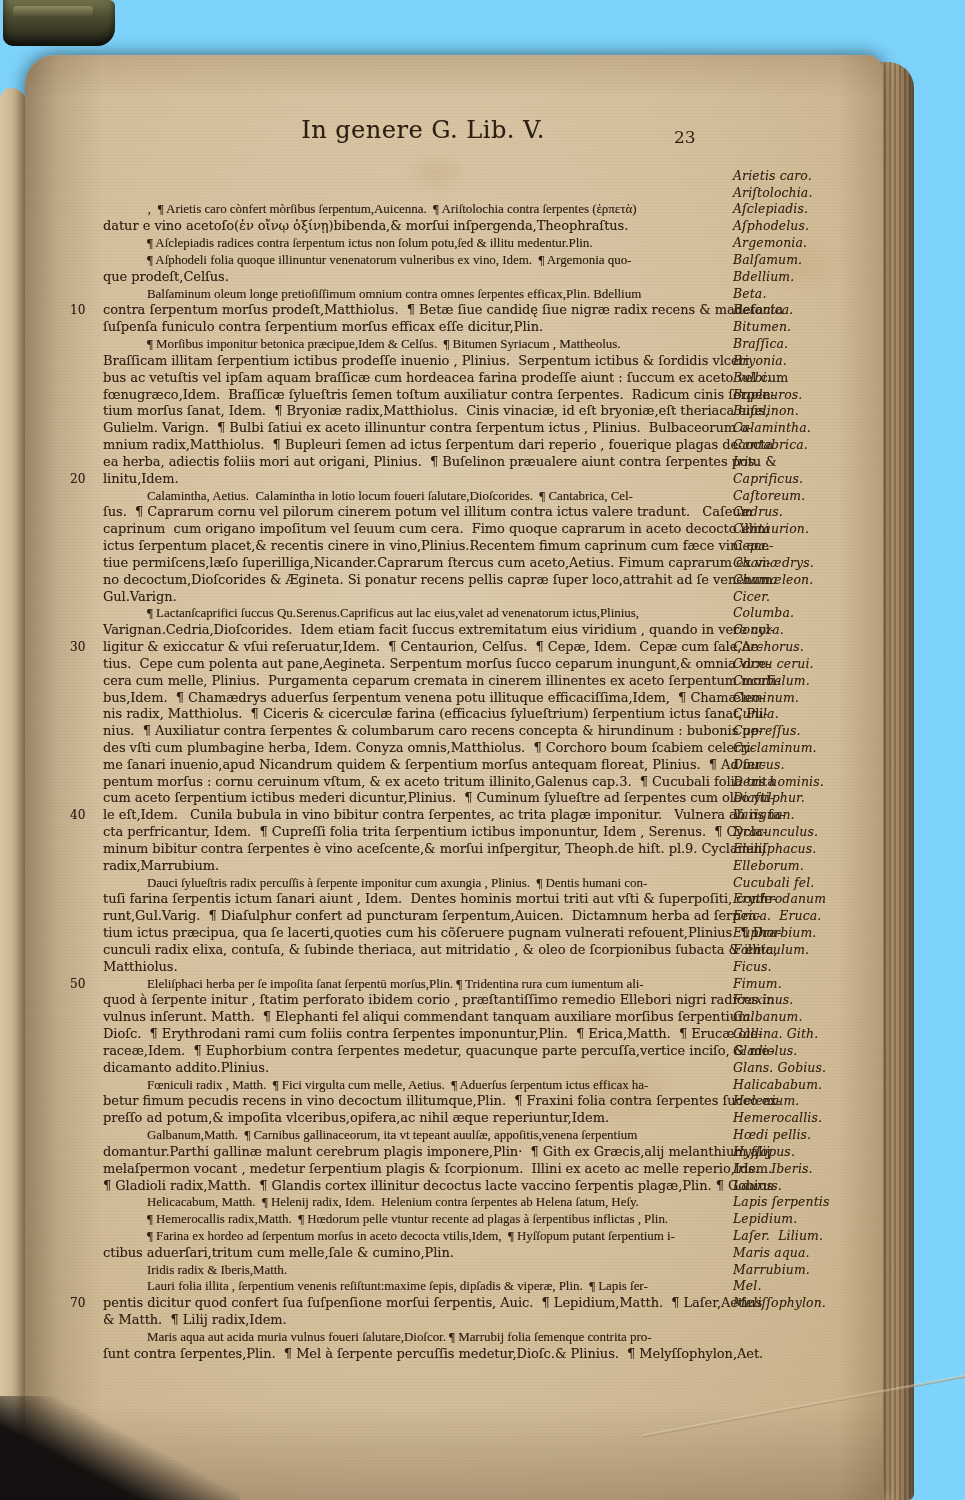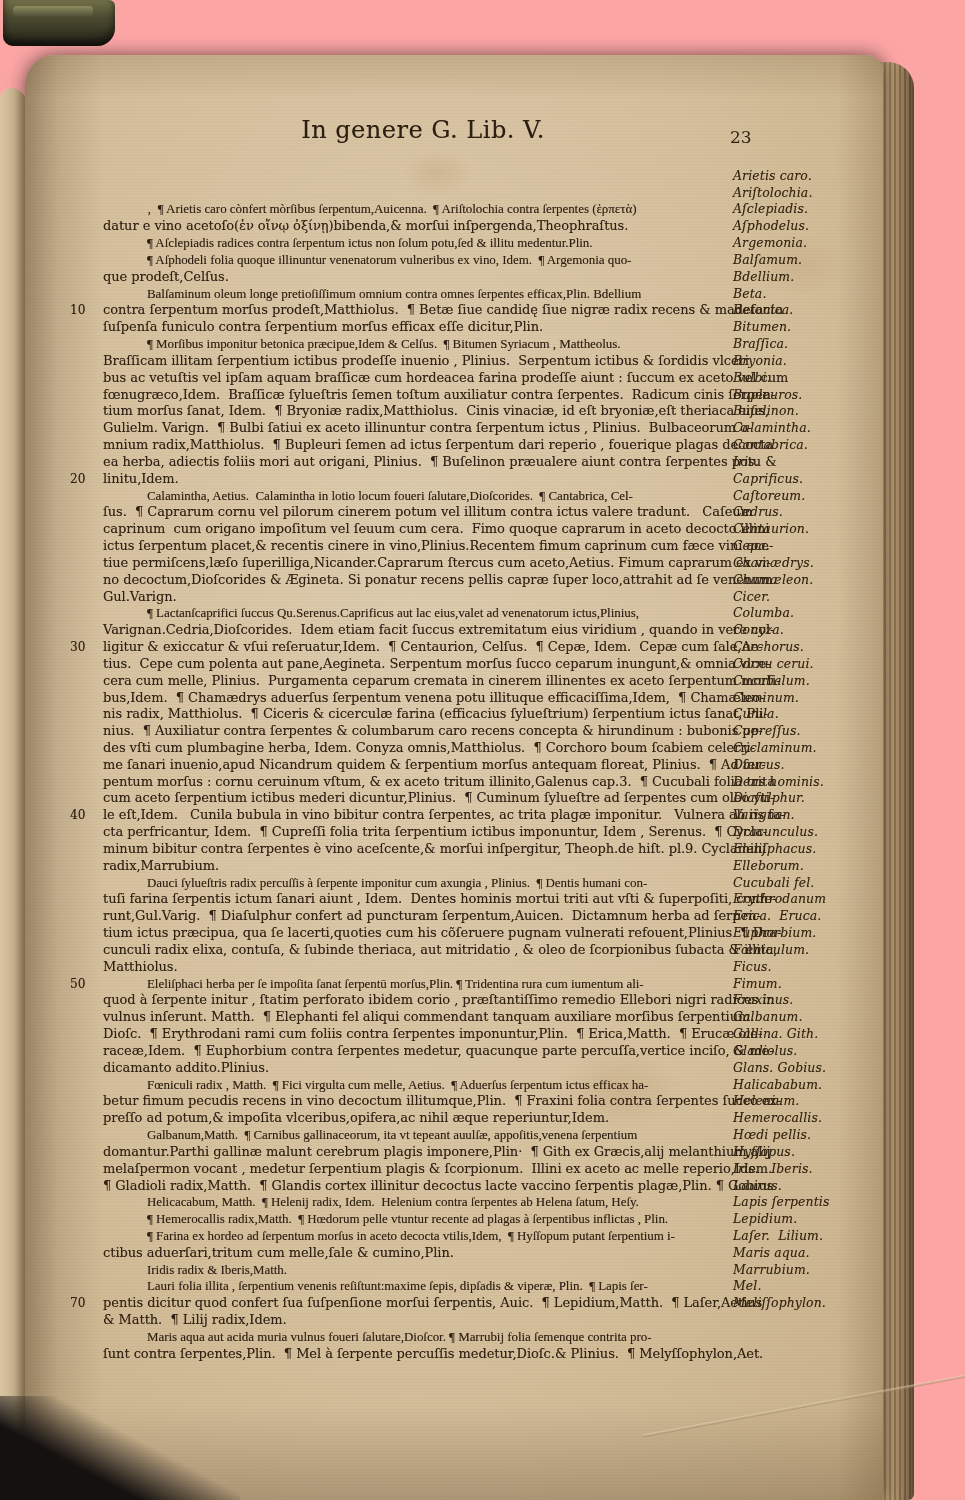--- a/index.html
+++ b/index.html
@@ -1,18 +1,18 @@
 <!DOCTYPE html>
 <html><head>
 <meta charset="utf-8">
 <style>
   html,body{margin:0;padding:0;}
   body{width:965px;height:1500px;background:#141110;overflow:hidden;
        font-family:"DejaVu Serif", serif;}
-  #stage{position:relative;width:965px;height:1500px;background:#fca5a5;overflow:hidden;}
+  #stage{position:relative;width:965px;height:1500px;background:#7dd3fc;overflow:hidden;}
 
   
   .facing-edge{position:absolute;left:0;top:88px;width:26px;height:1412px;
     background:linear-gradient(90deg,#d8c5a4 0%,#cdb791 55%,#a98f66 100%);
     border-radius:12px 16px 0 0;}
 
   
   .edge-stack{position:absolute;left:874px;top:62px;width:40px;height:1438px;
     background:
       repeating-linear-gradient(90deg, rgba(60,40,18,.22) 0 2px, rgba(255,240,210,.10) 2px 5px),
@@ -47,21 +47,21 @@
   .strap{position:absolute;left:3px;top:0;width:112px;height:46px;
     background:linear-gradient(180deg,#72714a 0%,#4a492f 40%,#26251a 100%);
     border-radius:0 6px 18px 10px;box-shadow:inset 0 -6px 8px rgba(0,0,0,.6);}
   .strap:after{content:"";position:absolute;left:10px;top:6px;width:80px;height:10px;
     background:linear-gradient(180deg,#8e8c5e,#55533a);border-radius:4px;display:block;}
 
   
   .hdr{position:absolute;left:118px;top:116px;width:610px;text-align:center;
     font-size:24px;letter-spacing:.5px;color:#2c1f12;
     text-shadow:.3px .3px 0 rgba(44,31,18,.4);}
-  .folio{position:absolute;left:730px;top:127px;font-size:17px;color:#2c1f12;}
+  .folio{position:absolute;left:674px;top:127px;font-size:17px;color:#2c1f12;}
 
   
   #lines{position:absolute;left:103px;top:151px;width:640px;color:#2e2013;}
   .row{position:relative;height:16.83px;line-height:16.83px;font-size:12.9px;
     white-space:pre;text-shadow:.25px .25px 0 rgba(46,32,19,.38);}
   .row .num{position:absolute;left:-33px;top:0;width:30px;font-size:12px;color:#2e2013;}
   .row .t{display:block;}
   .row.ind .t{padding-left:44px;font-family:Liberation Serif, serif;}
   .row.catch .t{padding-left:552px;}
   .row .mn{position:absolute;left:630px;top:0;font-style:italic;font-size:12.3px;

